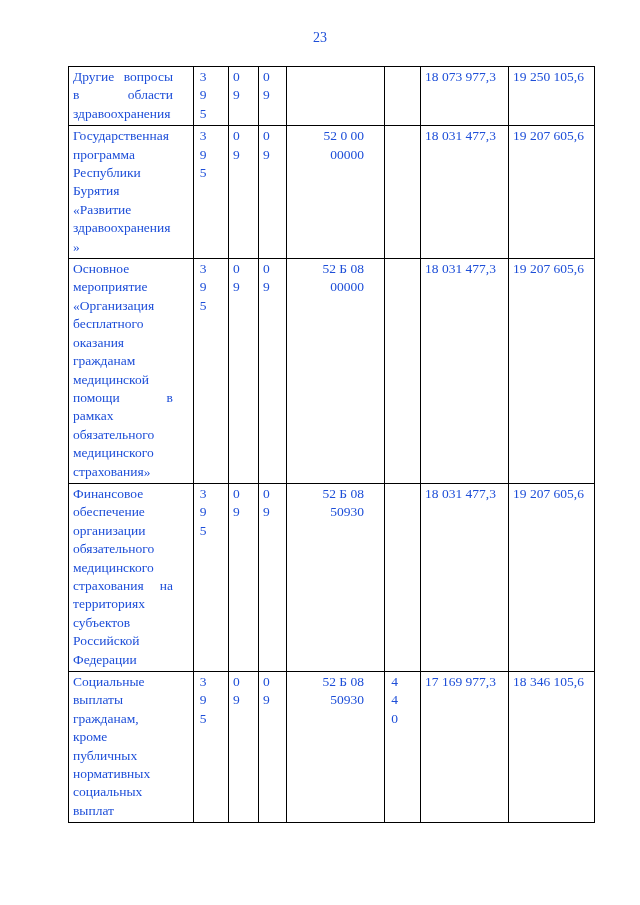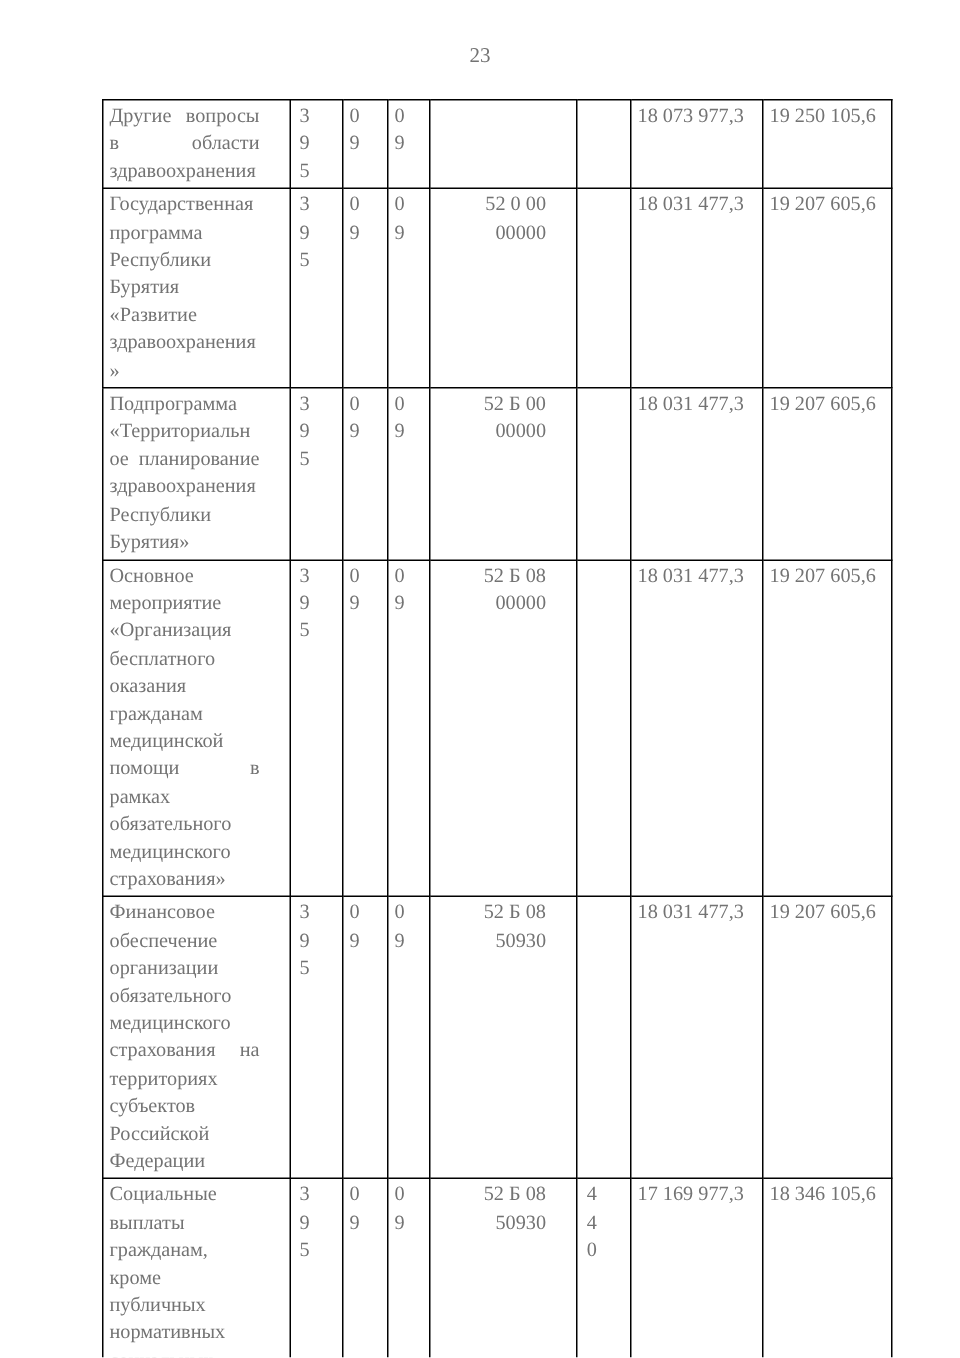--- a/index.html
+++ b/index.html
@@ -6,21 +6,21 @@
     margin: 0;
     padding: 0;
     background: #ffffff;
   }
   .page {
     position: relative;
     width: 640px;
     height: 905px;
     background: #ffffff;
     font-family: "Liberation Serif", "DejaVu Serif", serif;
-    color: #737373;
+    color: #1d4ed8;
     overflow: hidden;
   }
   .page-number {
     position: absolute;
     top: 30px;
     left: 0;
     width: 100%;
     text-align: center;
     font-size: 14px;
   }
@@ -94,30 +94,20 @@
         <td class="name">Государственная программа Республики Бурятия «Развитие здравоохранения»</td>
         <td class="code">395</td>
         <td class="code">09</td>
         <td class="code">09</td>
         <td class="csr">52 0 00 00000</td>
         <td class="code"></td>
         <td class="amount">18 031 477,3</td>
         <td class="amount">19 207 605,6</td>
       </tr>
 
-      <tr>
-        <td class="name">Подпрограмма «Территориальное планирование здравоохранения Республики Бурятия»</td>
-        <td class="code">395</td>
-        <td class="code">09</td>
-        <td class="code">09</td>
-        <td class="csr">52 Б 00 00000</td>
-        <td class="code"></td>
-        <td class="amount">18 031 477,3</td>
-        <td class="amount">19 207 605,6</td>
-      </tr>
 
       <tr>
         <td class="name">Основное мероприятие «Организация бесплатного оказания гражданам медицинской помощи в рамках обязательного медицинского страхования»</td>
         <td class="code">395</td>
         <td class="code">09</td>
         <td class="code">09</td>
         <td class="csr">52 Б 08 00000</td>
         <td class="code"></td>
         <td class="amount">18 031 477,3</td>
         <td class="amount">19 207 605,6</td>

